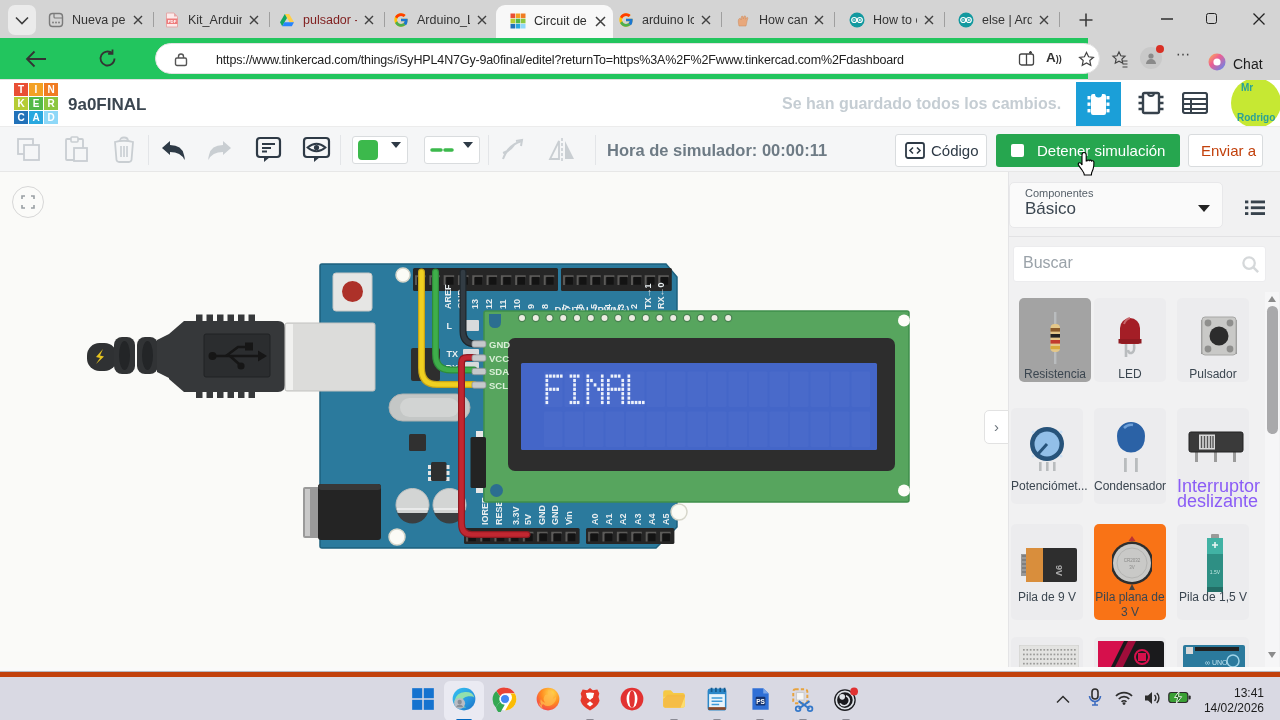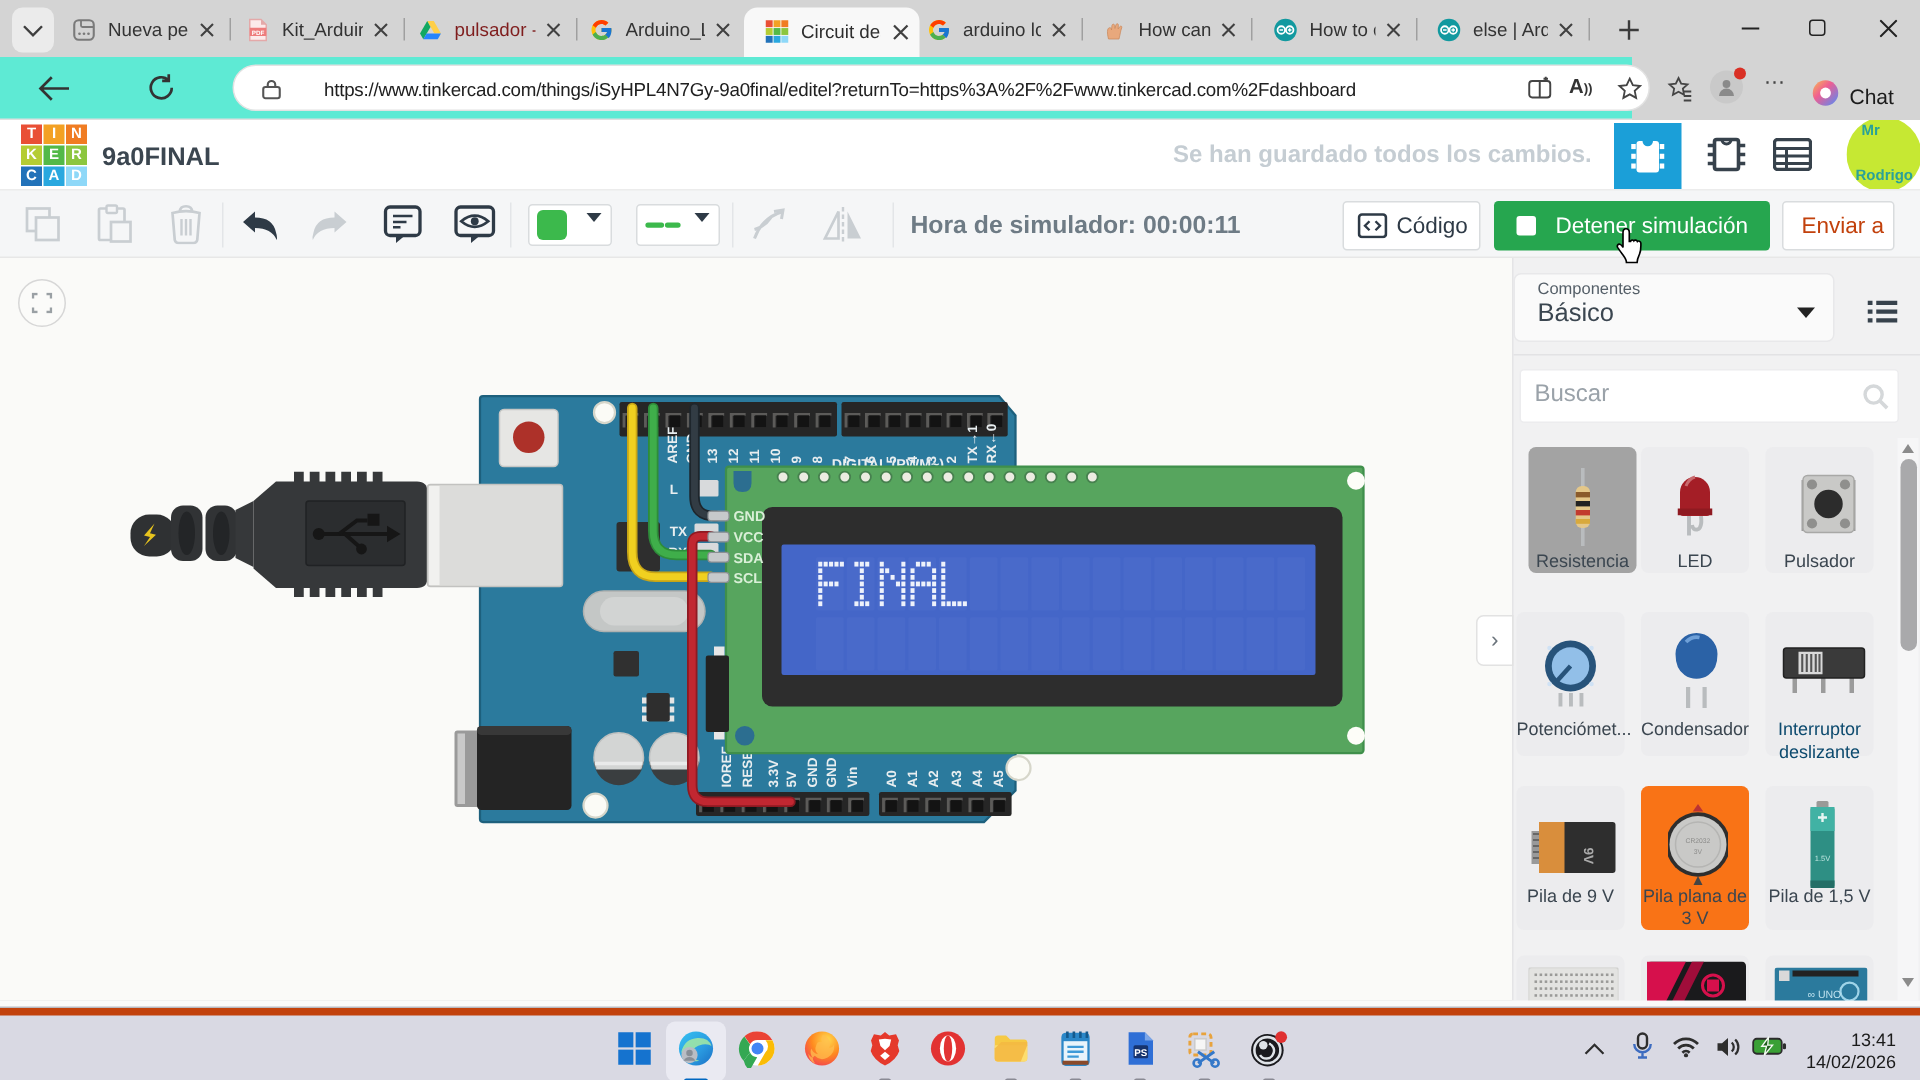--- a/index.html
+++ b/index.html
@@ -129,21 +129,21 @@
     <svg class="abs" style="left:1079px;top:13px" width="14" height="14" viewBox="0 0 14 14">
       <path d="M7 0.5 V13.5 M0.5 7 H13.5" stroke="#3c3c3c" stroke-width="1.6"></path>
     </svg>
     <svg class="abs" style="left:1161px;top:18px" width="12" height="2" viewBox="0 0 12 2">
       <path d="M0 1 H12" stroke="#222" stroke-width="1.4"></path>
     </svg>
     <div class="abs" style="left:1206px;top:13px;width:11px;height:11px;border:1.3px solid #222;border-radius:2.5px"></div>
     <svg class="abs" style="left:1253px;top:13px" width="12" height="12" viewBox="0 0 12 12">
       <path d="M0.5 0.5 L11.5 11.5 M11.5 0.5 L0.5 11.5" stroke="#222" stroke-width="1.3"></path>
     </svg>
-    <div class="abs" style="left:0;top:38px;width:1088px;height:42px;background:#5eead4;border-bottom:1px solid #e0e0e0">
+    <div class="abs" style="left:0;top:38px;width:1088px;height:42px;background:#22c55e;border-bottom:1px solid #e0e0e0">
       <svg class="abs" style="left:25px;top:12px" width="22" height="18" viewBox="0 0 22 18">
         <path d="M21 9 H2 M9.5 1.5 L2 9 L9.5 16.5" fill="none" stroke="#333" stroke-width="1.8"></path>
       </svg>
       <svg class="abs" style="left:98px;top:11px" width="19" height="19" viewBox="0 0 19 19">
         <path d="M16.5 9.5 a7 7 0 1 1 -2.1 -5 M14.5 0.5 v4.4 h-4.4" fill="none" stroke="#333" stroke-width="1.8"></path>
       </svg>
       <div class="abs" style="left:155px;top:5px;width:945px;height:31px;background:#fff;border:1px solid #e2e2e2;border-radius:16px">
         <svg class="abs" style="left:18px;top:8px" width="14" height="15" viewBox="0 0 14 15">
           <rect x="1.5" y="6" width="11" height="7.5" rx="1.5" fill="none" stroke="#555" stroke-width="1.4"></rect>
           <path d="M4.5 6 V4.5 a2.5 2.5 0 0 1 5 0 V6" fill="none" stroke="#555" stroke-width="1.4"></path>
@@ -694,21 +694,21 @@
       </div>
       <div class="abs" style="left:168px;top:236px;width:72px;height:96px;background:#ececee;border-radius:5px">
         <svg class="abs" style="left:10px;top:22px" width="58" height="36" viewBox="0 0 58 36">
 <rect x="8" y="20" width="3" height="12" fill="#9b9b9b"></rect>
           <rect x="27" y="20" width="3" height="12" fill="#9b9b9b"></rect>
           <rect x="46" y="20" width="3" height="12" fill="#9b9b9b"></rect>
 <rect x="2" y="2" width="54" height="20" rx="2" fill="#3a3a3a" stroke="#222" stroke-width="1"></rect>
 <rect x="12" y="4.5" width="16" height="15" fill="#d9d9d9"></rect>
 <path d="M14.5 6 v12 M17.5 6 v12 M20.5 6 v12 M23.5 6 v12 M26 6 v12" stroke="#555" stroke-width="1.4"></path>
         </svg>
-        <div class="abs" style="left:0;top:71px;width:72px;text-align:center;font-size:12px;color:#0c4a6e;line-height:14.5px">Interruptor<br>deslizante</div>
+        <div class="abs" style="left:0;top:71px;width:72px;text-align:center;font-size:18px;color:#8b5cf6;line-height:14.5px">Interruptor<br>deslizante</div>
       </div>
       <div class="abs" style="left:2px;top:352px;width:72px;height:96px;background:#ececee;border-radius:5px">
         <svg class="abs" style="left:8px;top:22px" width="60" height="38" viewBox="0 0 60 38">
 <rect x="2" y="8" width="5 " height="22" fill="#999"></rect>
 <path d="M3 10 h4 M3 14 h4 M3 18 h4 M3 22 h4 M3 26 h4" stroke="#666" stroke-width="1.2"></path>
 <rect x="7" y="2" width="51" height="34" rx="2" fill="#2e2e2e"></rect>
 <rect x="7" y="2" width="17" height="34" fill="#d98e3c"></rect>
 <text x="44" y="24" font-size="10" fill="#bbb" transform="rotate(-90 44 24)" text-anchor="middle" font-weight="bold"></text>
 <text x="41" y="23" font-size="9" fill="#aaa" font-weight="bold" transform="rotate(90 41 19)">9V</text>
         </svg>

